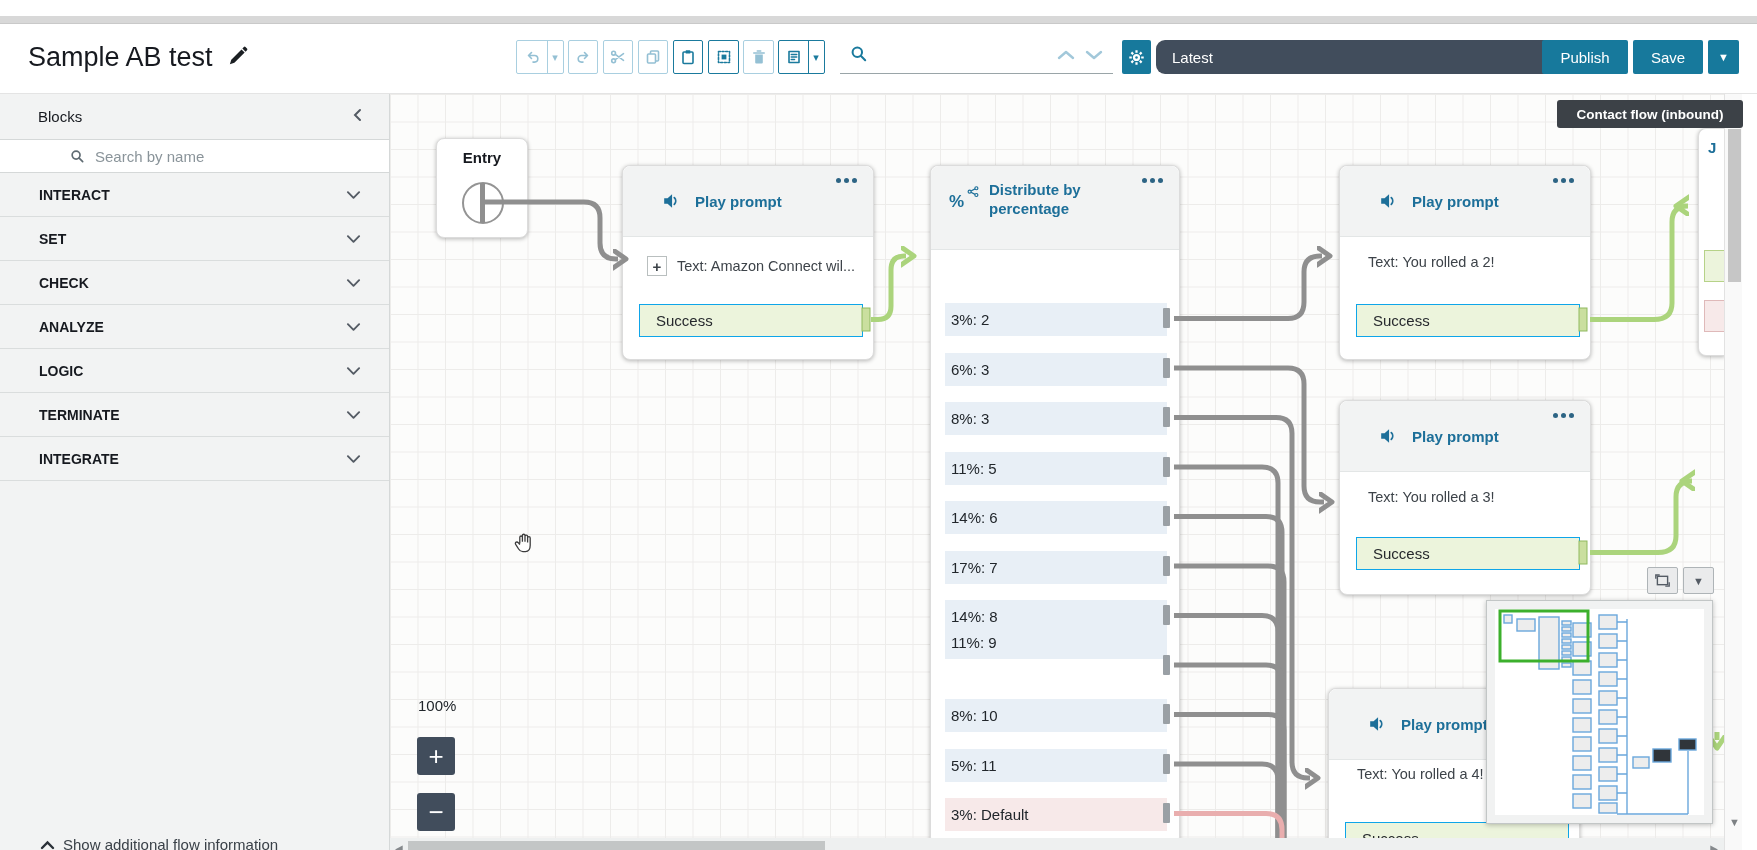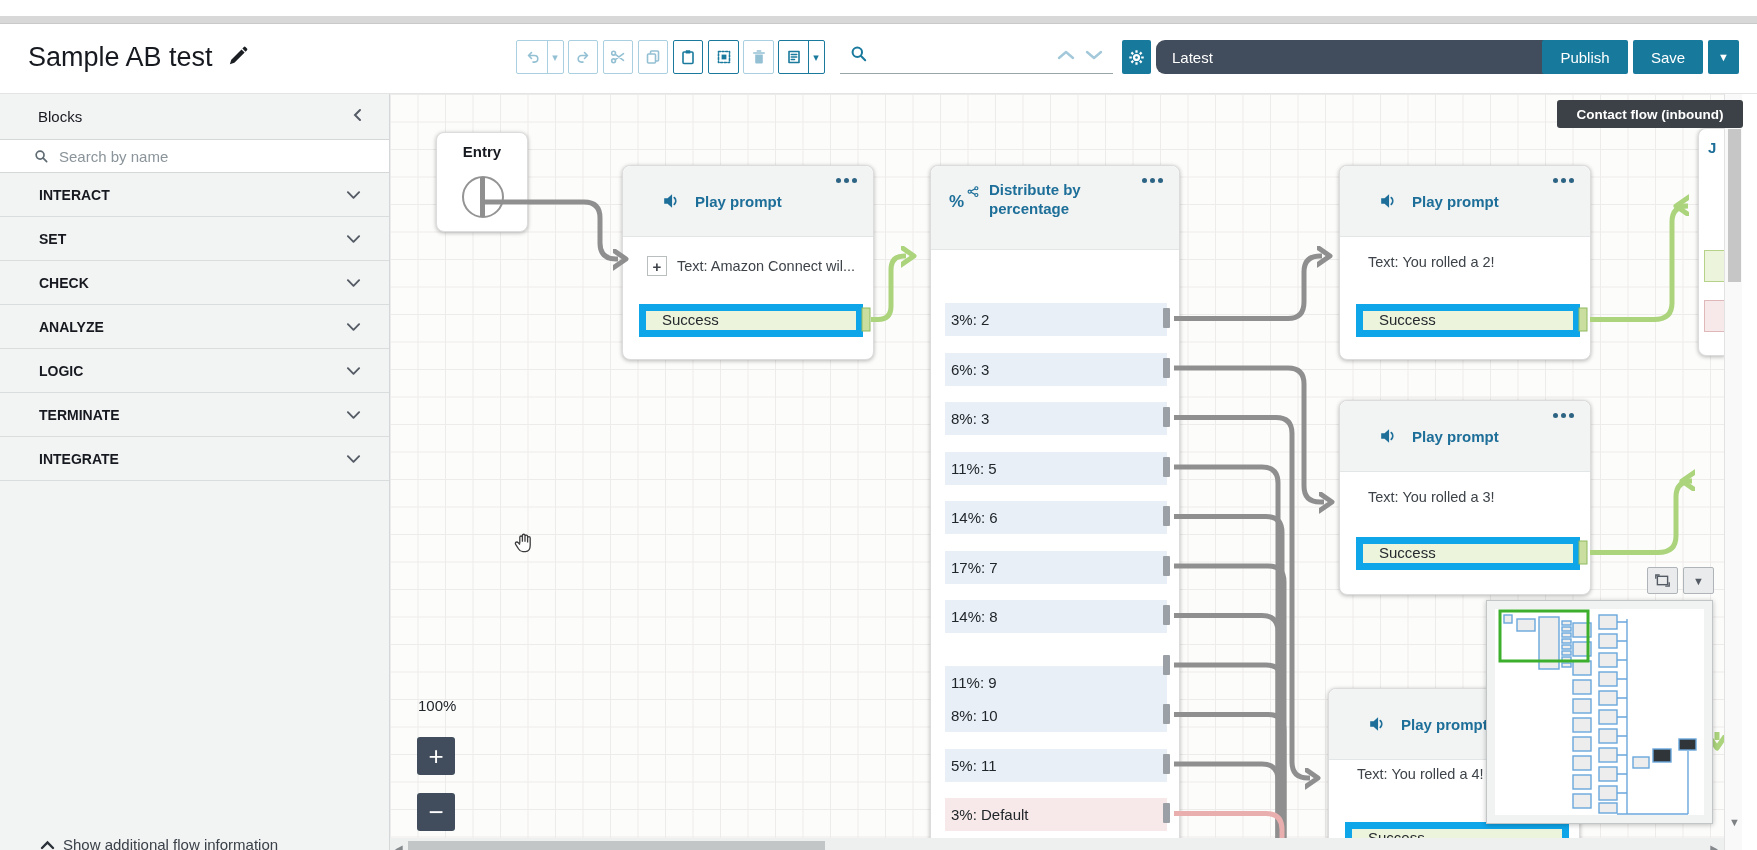--- a/index.html
+++ b/index.html
@@ -44,21 +44,21 @@
     border:none; border-radius:2px; font-size:15px; font-family:"Liberation Sans",sans-serif;
     display:flex; align-items:center; justify-content:center; }
 
   
   .sidebar { position:absolute; left:0; top:78px; width:390px; height:772px;
     background:#f2f3f3; border-right:1px solid #d5d8d8; }
   .sb-head { height:46px; display:flex; align-items:center; padding:0 24px 1px 38px;
     border-bottom:1px solid #d5d8d8; font-size:15px; }
   .sb-head .coll { margin-left:auto; }
   .sb-search { height:33px; background:#fff; border-bottom:1px solid #d5d8d8;
-    display:flex; align-items:center; padding-left:34px; }
+    display:flex; align-items:center; padding-left:70px; }
   .sb-search input { border:none; outline:none; font-size:15px; margin-left:10px;
     width:260px; background:transparent; font-family:"Liberation Sans",sans-serif; }
   .sb-search input::placeholder { color:#8a949a; opacity:1; }
   .scat { height:44px; border-bottom:1px solid #dadddd; display:flex; align-items:center;
     padding:0 28px 0 39px; font-weight:bold; font-size:14px; }
   .scat .chev { margin-left:auto; }
   .sb-foot { position:absolute; left:40px; bottom:13px; display:flex; align-items:center;
     gap:8px; font-size:15px; color:#3a4148; }
 
   
@@ -74,24 +74,24 @@
   .bhead { height:71px; background:#f2f3f3; border-bottom:1px solid #e3e6e6;
     border-radius:8px 8px 0 0; display:flex; align-items:center; padding-left:38px; position:relative; }
   .btitle { font-weight:bold; font-size:15px; color:#1d6f99; margin-left:13px; }
   .dots { position:absolute; top:12px; right:16px; display:flex; gap:3px; }
   .dots i { width:5px; height:5px; border-radius:50%; background:#2d6484; }
   .brow { position:absolute; left:24px; display:flex; align-items:center; font-size:14.5px; color:#3d4349; }
   .plusbox { width:20px; height:20px; border:1px solid #b9bfbf; background:#fff;
     display:flex; align-items:center; justify-content:center; font-size:15px; font-weight:bold;
     color:#3d4349; margin-right:10px; }
   .success { position:absolute; left:16px; width:224px; height:33px; background:#ecf4dc;
-    border:7px solid #0ea5e9; display:flex; padding-left:16px;
+    border:1px solid #0ea5e9; display:flex; align-items:center; padding-left:16px;
     font-size:15px; color:#26292d; }
 
-  .entry { left:46px; top:38px; width:92px; height:100px; text-align:center; }
+  .entry { left:46px; top:44px; width:92px; height:100px; text-align:center; }
   .entry .elabel { margin-top:10px; font-weight:bold; font-size:15px; }
   .ecircle { position:absolute; left:25px; top:43px; width:42px; height:42px;
     border:2.5px solid #949494; border-radius:50%; }
   .eport { position:absolute; left:43px; top:44px; width:5px; height:40px; background:#8f8f8f; }
 
   .dist { left:540px; top:71px; width:250px; height:680px; }
   .dhead { height:84px; background:#f2f3f3; border-bottom:1px solid #e3e6e6;
     border-radius:8px 8px 0 0; position:relative; }
   .dicon { position:absolute; left:18px; top:26px; font-weight:bold; font-size:17px; color:#1d6f99; }
   .dicon svg { position:absolute; left:18px; top:-6px; }
@@ -373,21 +373,21 @@
           </div>
       </div>
       <div id="distrows">
           <div class="drow" style="top:137px">3%: 2</div>
           <div class="drow" style="top:187px">6%: 3</div>
           <div class="drow" style="top:236px">8%: 3</div>
           <div class="drow" style="top:286px">11%: 5</div>
           <div class="drow" style="top:335px">14%: 6</div>
           <div class="drow" style="top:385px">17%: 7</div>
           <div class="drow" style="top:434px">14%: 8</div>
-          <div class="drow" style="top:500px">11%: 9</div>
+          <div class="drow" style="top:460px">11%: 9</div>
           <div class="drow" style="top:533px">8%: 10</div>
           <div class="drow" style="top:583px">5%: 11</div>
           <div class="drow default" style="top:632px">3%: Default</div>
         </div>
     </div>
 
     <div class="block" style="left:949px;top:71px;width:252px;height:195px;">
       <div class="bhead">
         <svg width="21" height="18" viewBox="0 0 16 16">
             <path d="M1.5 5.5 H4.5 L8.5 2 V14 L4.5 10.5 H1.5 Z" fill="#1d6f99"></path>

